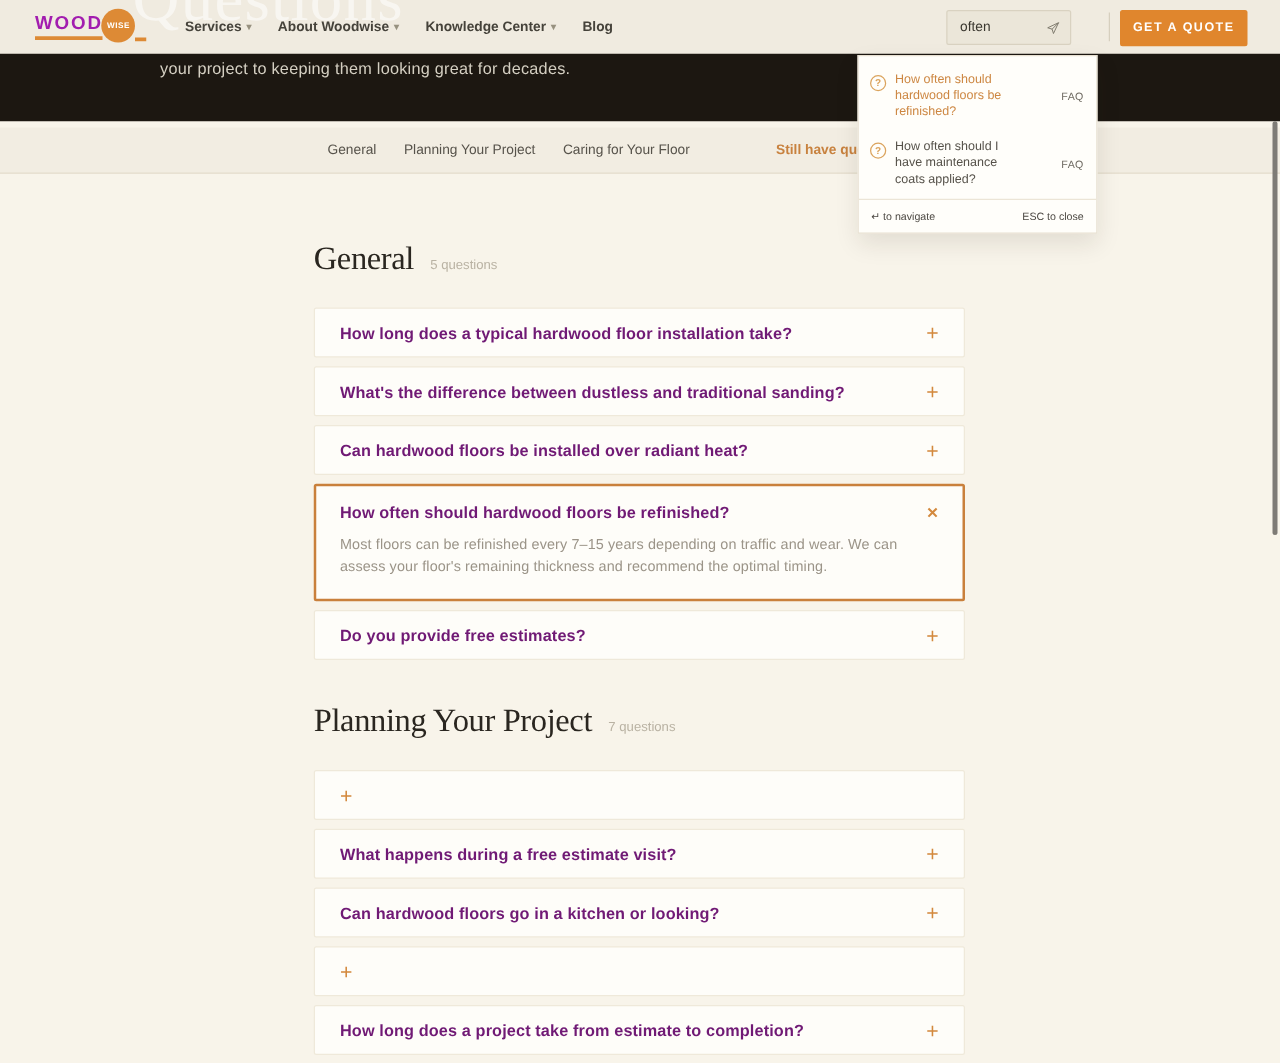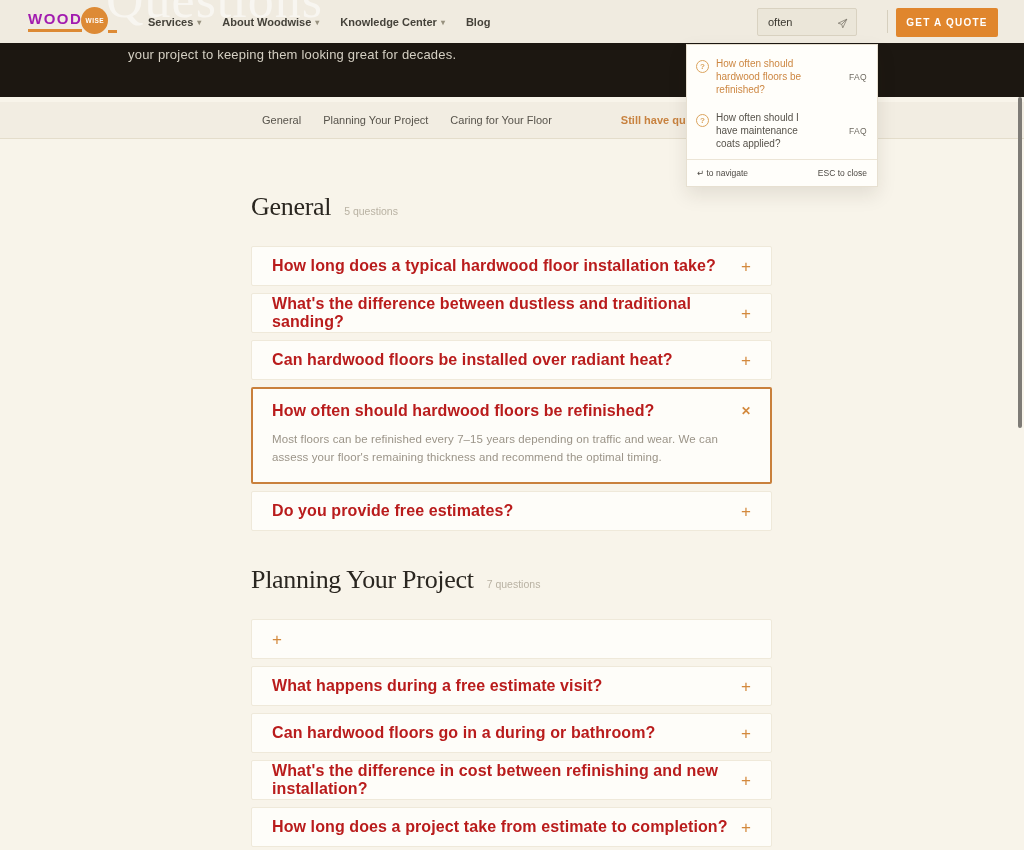--- a/index.html
+++ b/index.html
@@ -93,21 +93,21 @@
     font-family:"Liberation Serif", serif; font-weight:500; font-size:26px;
     color:#2a2620; letter-spacing:-0.3px;
   }
   .section-count { font-size:10.5px; color:#b9b2a3; margin-left:13px; }
   .cards { margin-top:20px; }
   .card {
     background:#fefdf9; border:1px solid #efe9da; border-radius:2px;
     height:40px; margin-bottom:7px; padding:0 20px;
     display:flex; align-items:center; justify-content:space-between; cursor:pointer;
   }
-  .card .question { font-size:16px; font-weight:600; color:#b91c1c; letter-spacing:0.1px; }
+  .card .question { font-size:13px; font-weight:600; color:#701a75; letter-spacing:0.1px;text-align:center; }
   .card .plus-icon { color:#d3893d; font-size:17px; font-weight:400; line-height:1; }
   .card.expanded {
     height:auto; border:2px solid #c9803c; padding:13px 19px 16px 19px;
     display:block; cursor:default;
   }
   .card.expanded .qrow { display:flex; align-items:center; justify-content:space-between; }
   .card.expanded .close-icon { color:#d3893d; font-size:12px; font-weight:700; cursor:pointer; }
   .card.expanded .answer {
     margin-top:10px; font-size:11.5px; line-height:18px; color:#9b9488; max-width:492px; letter-spacing:0.1px;
   }
@@ -217,25 +217,24 @@
       </div>
       <div class="cards">
         <div class="card">
           <span class="plus-icon">+</span>
         </div>
         <div class="card">
           <span class="question">What happens during a free estimate visit?</span>
           <span class="plus-icon">+</span>
         </div>
         <div class="card">
-          <span class="question">Can hardwood floors go in a during or bathroom?</span>
-          <span class="plus-icon">+</span>
-        </div>
-        <div class="card">
-          <span class="question">What's the difference in cost between refinishing and new installation?</span>
+          <span class="question">Can hardwood floors go in a kitchen or looking?</span>
+          <span class="plus-icon">+</span>
+        </div>
+        <div class="card">
           <span class="plus-icon">+</span>
         </div>
         <div class="card">
           <span class="question">How long does a project take from estimate to completion?</span>
           <span class="plus-icon">+</span>
         </div>
       </div>
     </section>
   </main>
 

